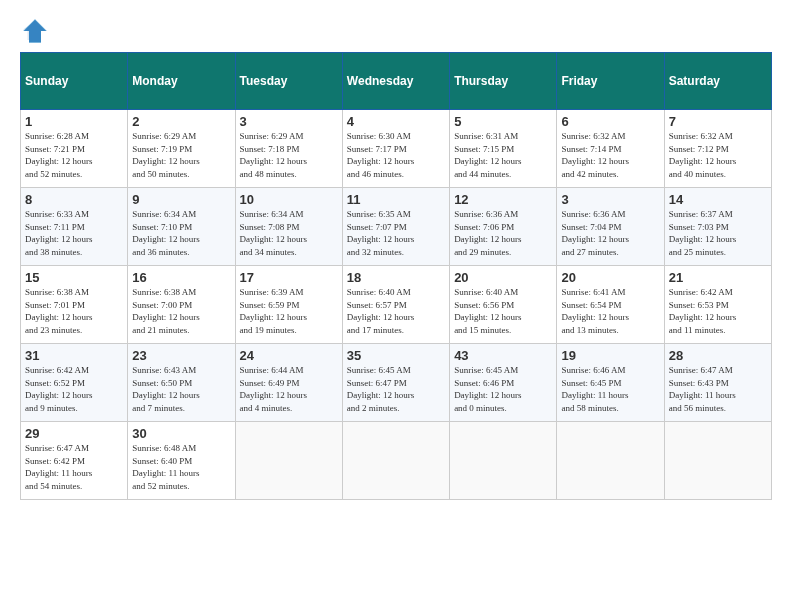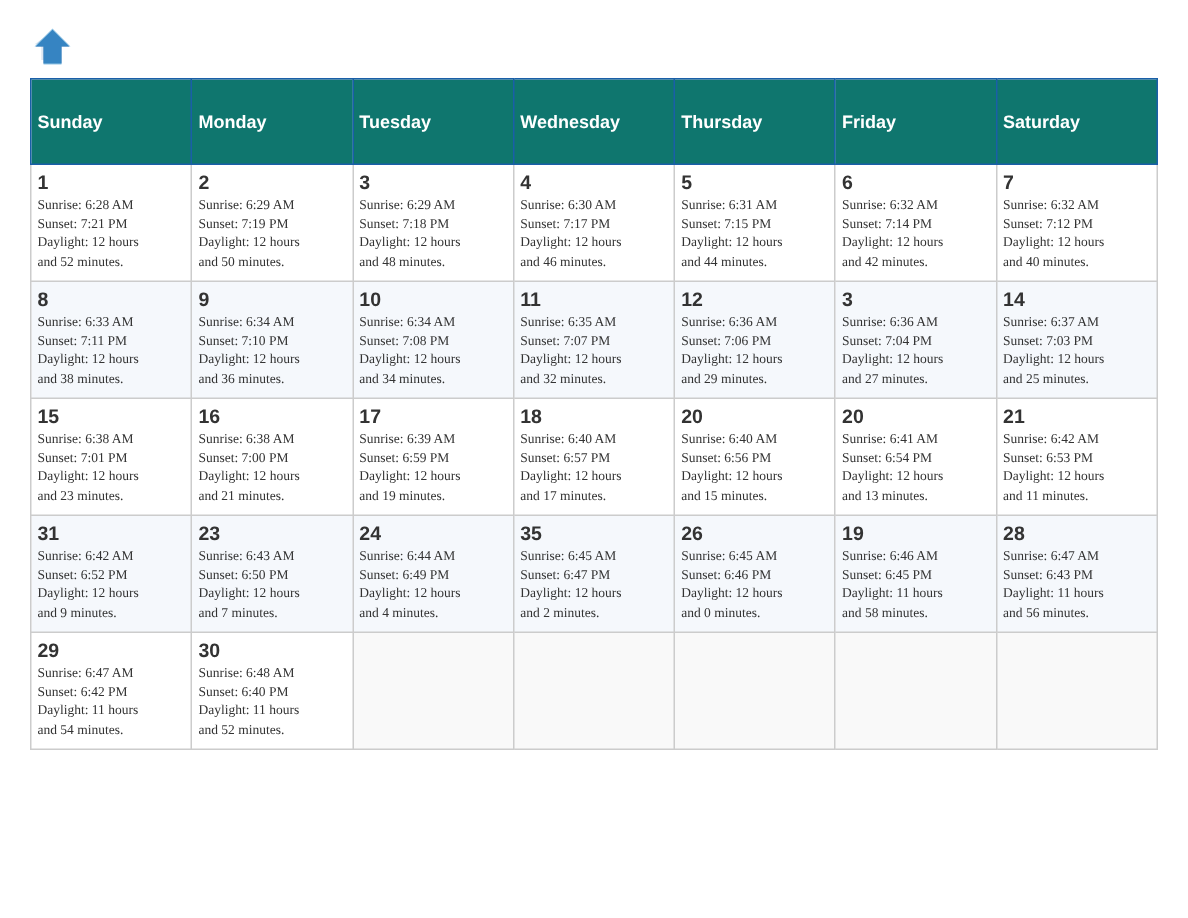--- a/index.html
+++ b/index.html
@@ -162,21 +162,21 @@
           <td><span class="day-number">18</span><span class="day-info">Sunrise: 6:40 AM<br>Sunset: 6:57 PM<br>Daylight: 12 hours<br>and 17 minutes.</span></td>
           <td><span class="day-number">20</span><span class="day-info">Sunrise: 6:40 AM<br>Sunset: 6:56 PM<br>Daylight: 12 hours<br>and 15 minutes.</span></td>
           <td><span class="day-number">20</span><span class="day-info">Sunrise: 6:41 AM<br>Sunset: 6:54 PM<br>Daylight: 12 hours<br>and 13 minutes.</span></td>
           <td><span class="day-number">21</span><span class="day-info">Sunrise: 6:42 AM<br>Sunset: 6:53 PM<br>Daylight: 12 hours<br>and 11 minutes.</span></td>
         </tr>
         <tr>
           <td><span class="day-number">31</span><span class="day-info">Sunrise: 6:42 AM<br>Sunset: 6:52 PM<br>Daylight: 12 hours<br>and 9 minutes.</span></td>
           <td><span class="day-number">23</span><span class="day-info">Sunrise: 6:43 AM<br>Sunset: 6:50 PM<br>Daylight: 12 hours<br>and 7 minutes.</span></td>
           <td><span class="day-number">24</span><span class="day-info">Sunrise: 6:44 AM<br>Sunset: 6:49 PM<br>Daylight: 12 hours<br>and 4 minutes.</span></td>
           <td><span class="day-number">35</span><span class="day-info">Sunrise: 6:45 AM<br>Sunset: 6:47 PM<br>Daylight: 12 hours<br>and 2 minutes.</span></td>
-          <td><span class="day-number">26</span><span class="day-info">Sunrise: 6:45 AM<br>Sunset: 6:46 PM<br>Daylight: 12 hours<br>and 0 minutes.</span></td>
+          <td><span class="day-number">43</span><span class="day-info">Sunrise: 6:45 AM<br>Sunset: 6:46 PM<br>Daylight: 12 hours<br>and 0 minutes.</span></td>
           <td><span class="day-number">19</span><span class="day-info">Sunrise: 6:46 AM<br>Sunset: 6:45 PM<br>Daylight: 11 hours<br>and 58 minutes.</span></td>
           <td><span class="day-number">28</span><span class="day-info">Sunrise: 6:47 AM<br>Sunset: 6:43 PM<br>Daylight: 11 hours<br>and 56 minutes.</span></td>
         </tr>
         <tr>
           <td><span class="day-number">29</span><span class="day-info">Sunrise: 6:47 AM<br>Sunset: 6:42 PM<br>Daylight: 11 hours<br>and 54 minutes.</span></td>
           <td><span class="day-number">30</span><span class="day-info">Sunrise: 6:48 AM<br>Sunset: 6:40 PM<br>Daylight: 11 hours<br>and 52 minutes.</span></td>
           <td class="empty-cell"></td>
           <td class="empty-cell"></td>
           <td class="empty-cell"></td>
           <td class="empty-cell"></td>

